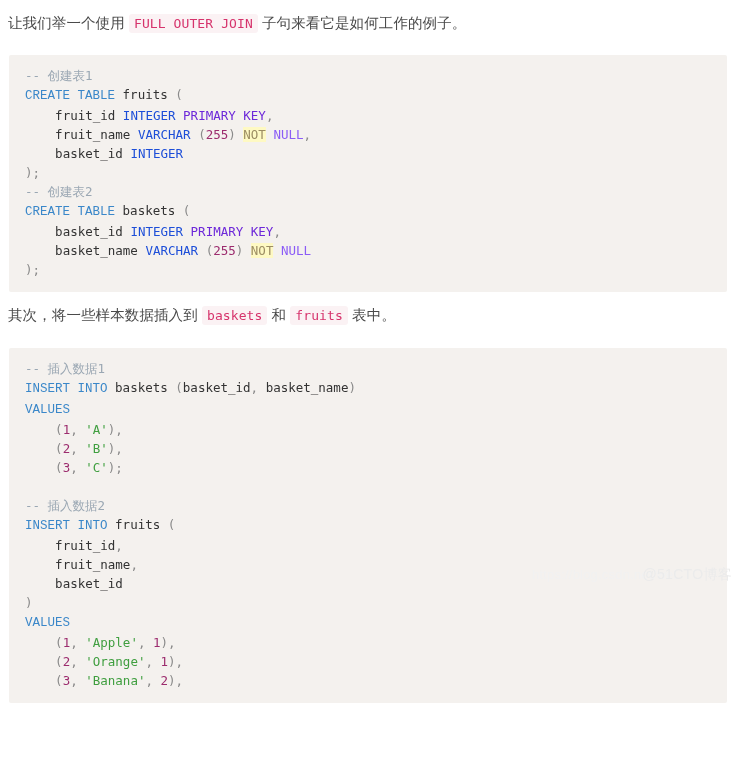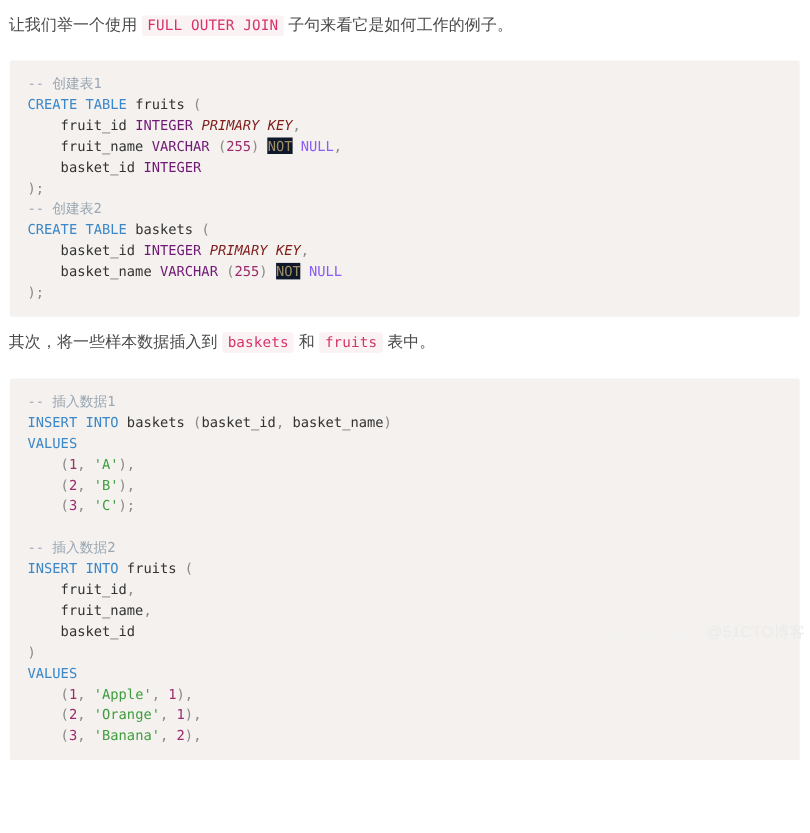--- a/index.html
+++ b/index.html
@@ -62,25 +62,25 @@
     font-family: "DejaVu Sans Mono", "Liberation Mono", monospace;
     font-size: 12.5px;
     line-height: 19px;
     white-space: pre;
     color: #3b3b3b;
     tab-size: 4;
   }
 
   
   .tok-comment  { color: #9aa7b3; text-align: right; }
-  .tok-kw       { color: #3a87c9; }          
-  .tok-type     { color: #701a75; }          
-  .tok-attr     { color: #7f1d1d; font-style: italic; }          
+  .tok-kw       { color: #3a87c9; font-family: Liberation Mono, monospace; }          
+  .tok-type     { color: #1d4ed8; }          
+  .tok-attr     { color: #6d28d9; }          
   .tok-null     { color: #8b5cf6; }          
-  .tok-not      { color: #9c8d63; background: #0f172a; }
+  .tok-not      { color: #9c8d63; background: #fef9c3; }
   .tok-num      { color: #9c2c6e; }
   .tok-str      { color: #3f9e3f; }
   .tok-name     { color: #333333; }
   .tok-punc     { color: #8a8a8a; }
 
   
   .watermark {
     position: absolute;
     right: 4px;
     bottom: 4px;

